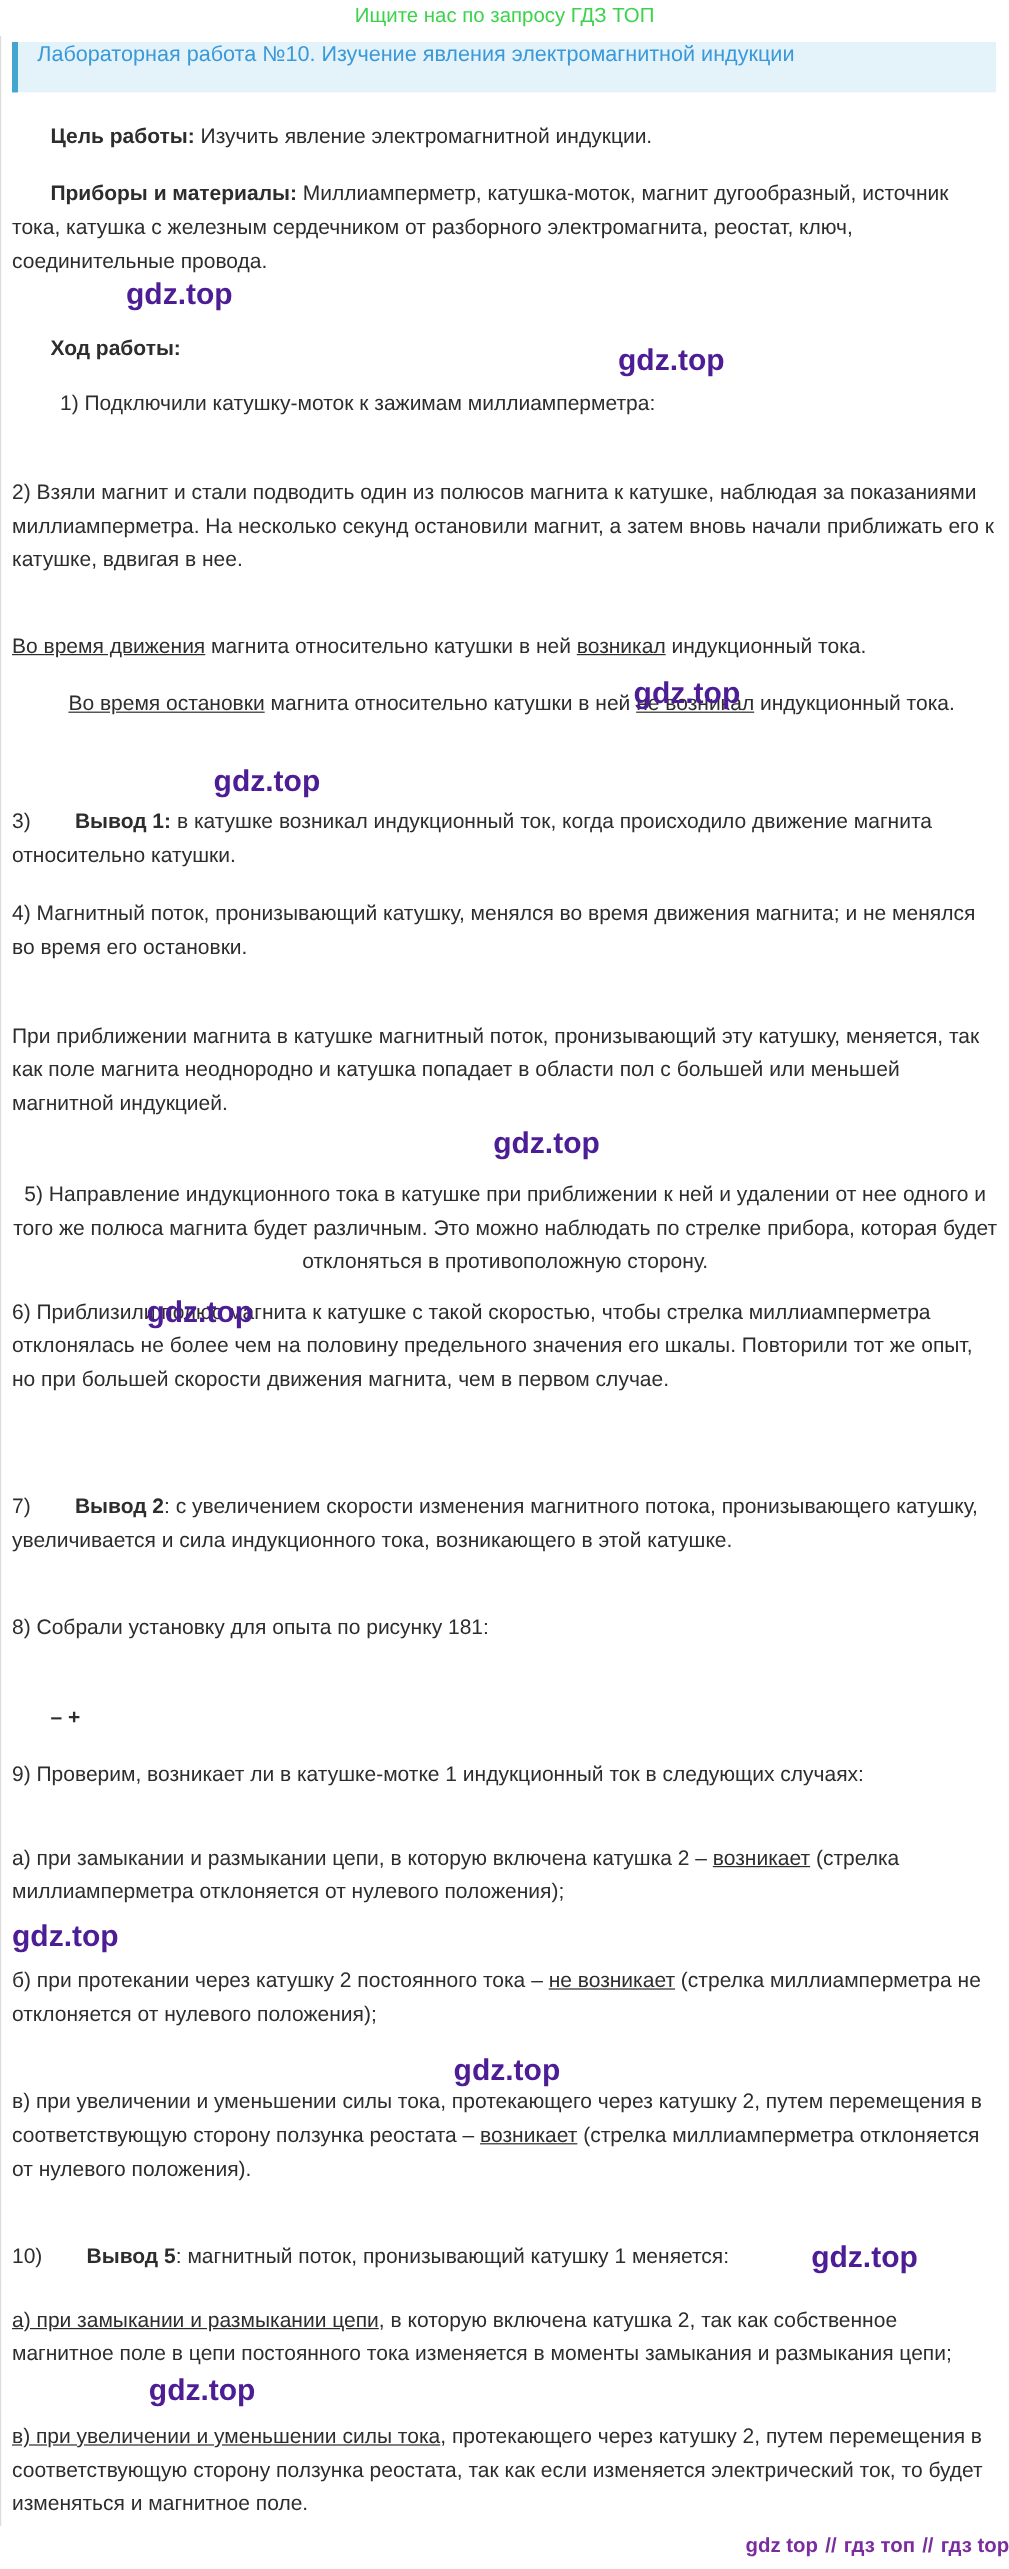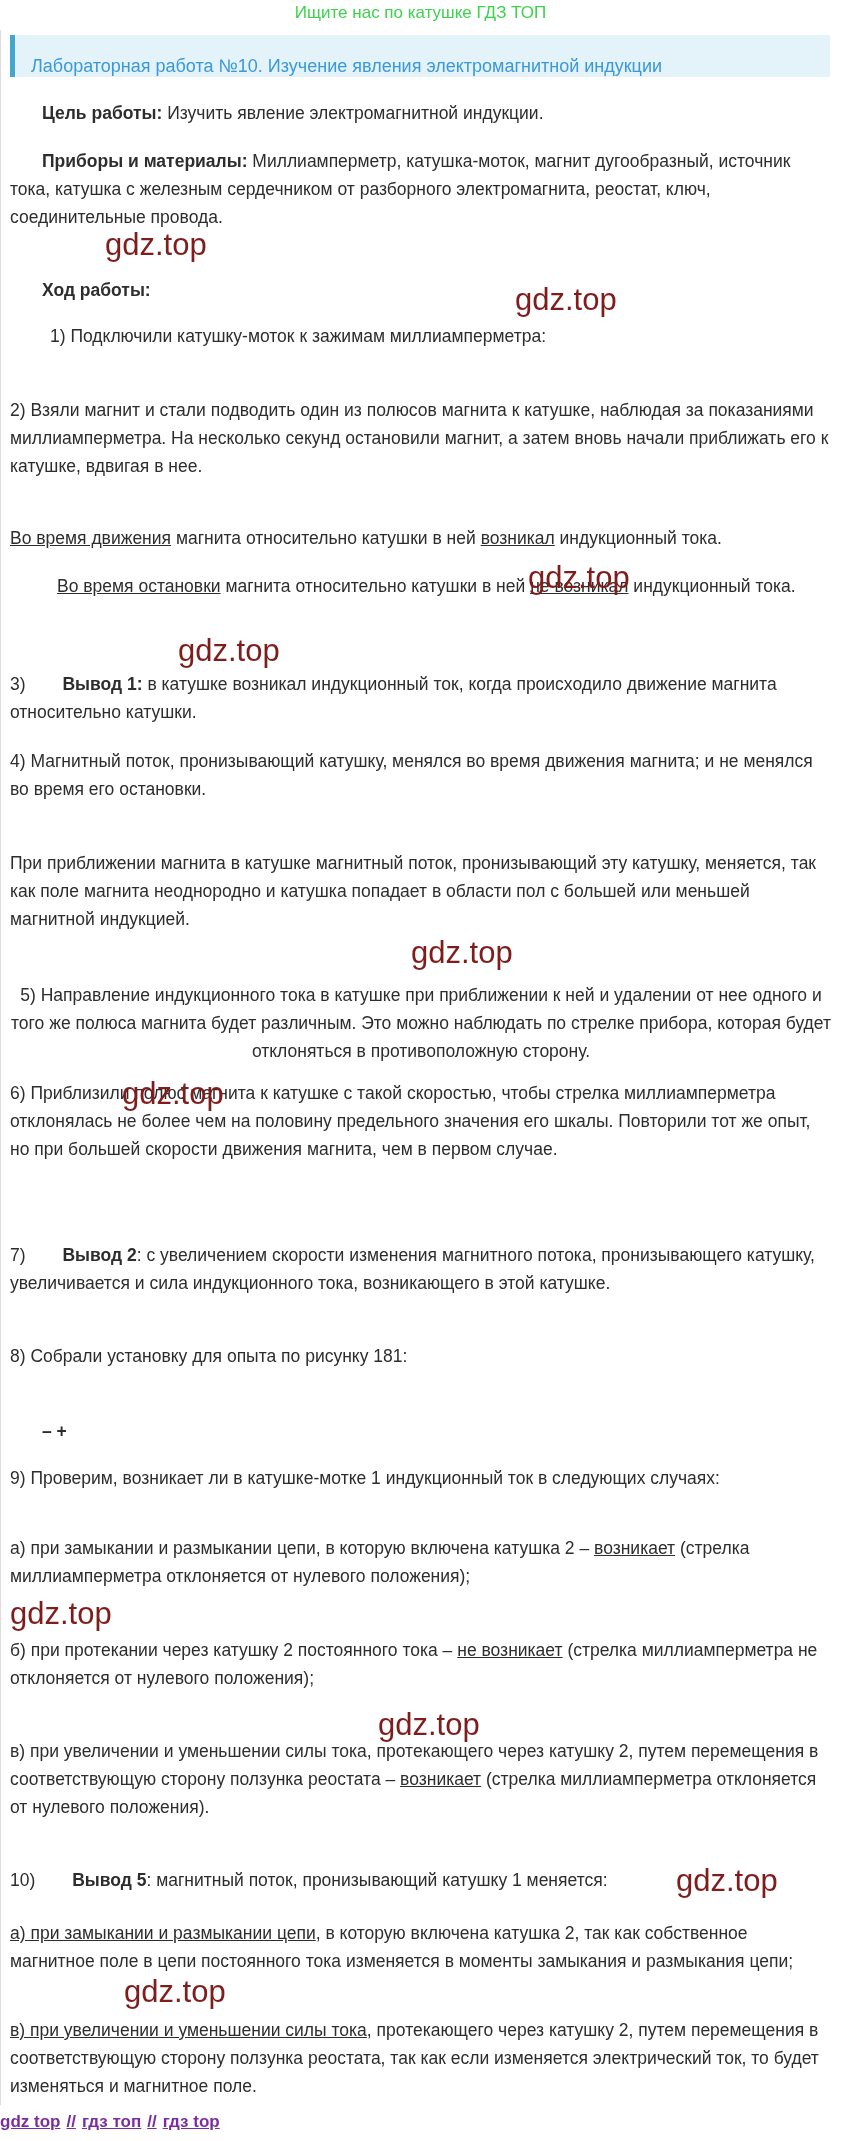--- a/index.html
+++ b/index.html
@@ -13,46 +13,47 @@
     background:#dcdcdc;
   }
   .top-link{
     position:absolute;top:2px;left:0;width:100%;text-align:center;
     font-size:17px;line-height:22px;color:var(--accent_green,#3bd34b);
   }
   .header-box{
     position:absolute;top:35px;left:10px;width:799px;height:42px;
     background:var(--header_bg,#e4f2fa);
     border-left:5px solid var(--header_border,#42a6cf);
-    display:flex;align-items:flex-end;padding-left:16px;
+    display:flex;align-items:flex-start;padding-left:16px;
     font-size:18px;color:var(--header_blue,#3a99d8);
   }
   .para{
     position:absolute;left:10px;width:822px;
     font-size:17.5px;line-height:28px;letter-spacing:0;
   }
   .para .b{font-weight:bold;margin-left:32px;}
   .para .u{text-decoration:underline;}
   .wm{
-    position:absolute;font-size:31px;line-height:34px;color:#7f1d1d;
+    position:absolute;font-size:25px;line-height:34px;color:#4c1d95;
     white-space:nowrap;
+    font-weight:bold;
   }
   .footer{
-    position:absolute;top:2112px;left:0;width:100%;text-align:left;
-    font-size:17px;font-weight:bold;color:var(--footer_purple,#7b2da0);text-decoration:underline;
+    position:absolute;top:2112px;left:0;width:100%;text-align:right;
+    font-size:17px;font-weight:bold;color:var(--footer_purple,#7b2da0);
   }
   .footer .lnk{cursor:pointer;}
   .footer .sep{padding:0 6px;font-weight:bold;}
 </style>
 </head>
 <body>
 
 <div class="page-left-border"></div>
 
-<div class="top-link">Ищите нас по катушке ГДЗ ТОП</div>
+<div class="top-link">Ищите нас по запросу ГДЗ ТОП</div>
 
 <div class="header-box">
   <span>Лабораторная работа №10. Изучение явления электромагнитной индукции</span>
 </div>
 
 <div id="content">
     <div class="para" style="top: 99px;"><span class="b">Цель работы:</span><span> Изучить явление электромагнитной индукции.</span></div>
     <div class="para" style="top: 147px;"><span class="b">Приборы и материалы:</span><span> Миллиамперметр, катушка-моток, магнит дугообразный, источник тока, катушка с железным сердечником от разборного электромагнита, реостат, ключ, соединительные провода.</span></div>
     <div class="para" style="top: 276px;"><span class="b">Ход работы:</span></div>
     <div class="para" style="top: 322px; margin-left: 40px;"><span>1) Подключили катушку-моток к зажимам миллиамперметра:</span></div>

